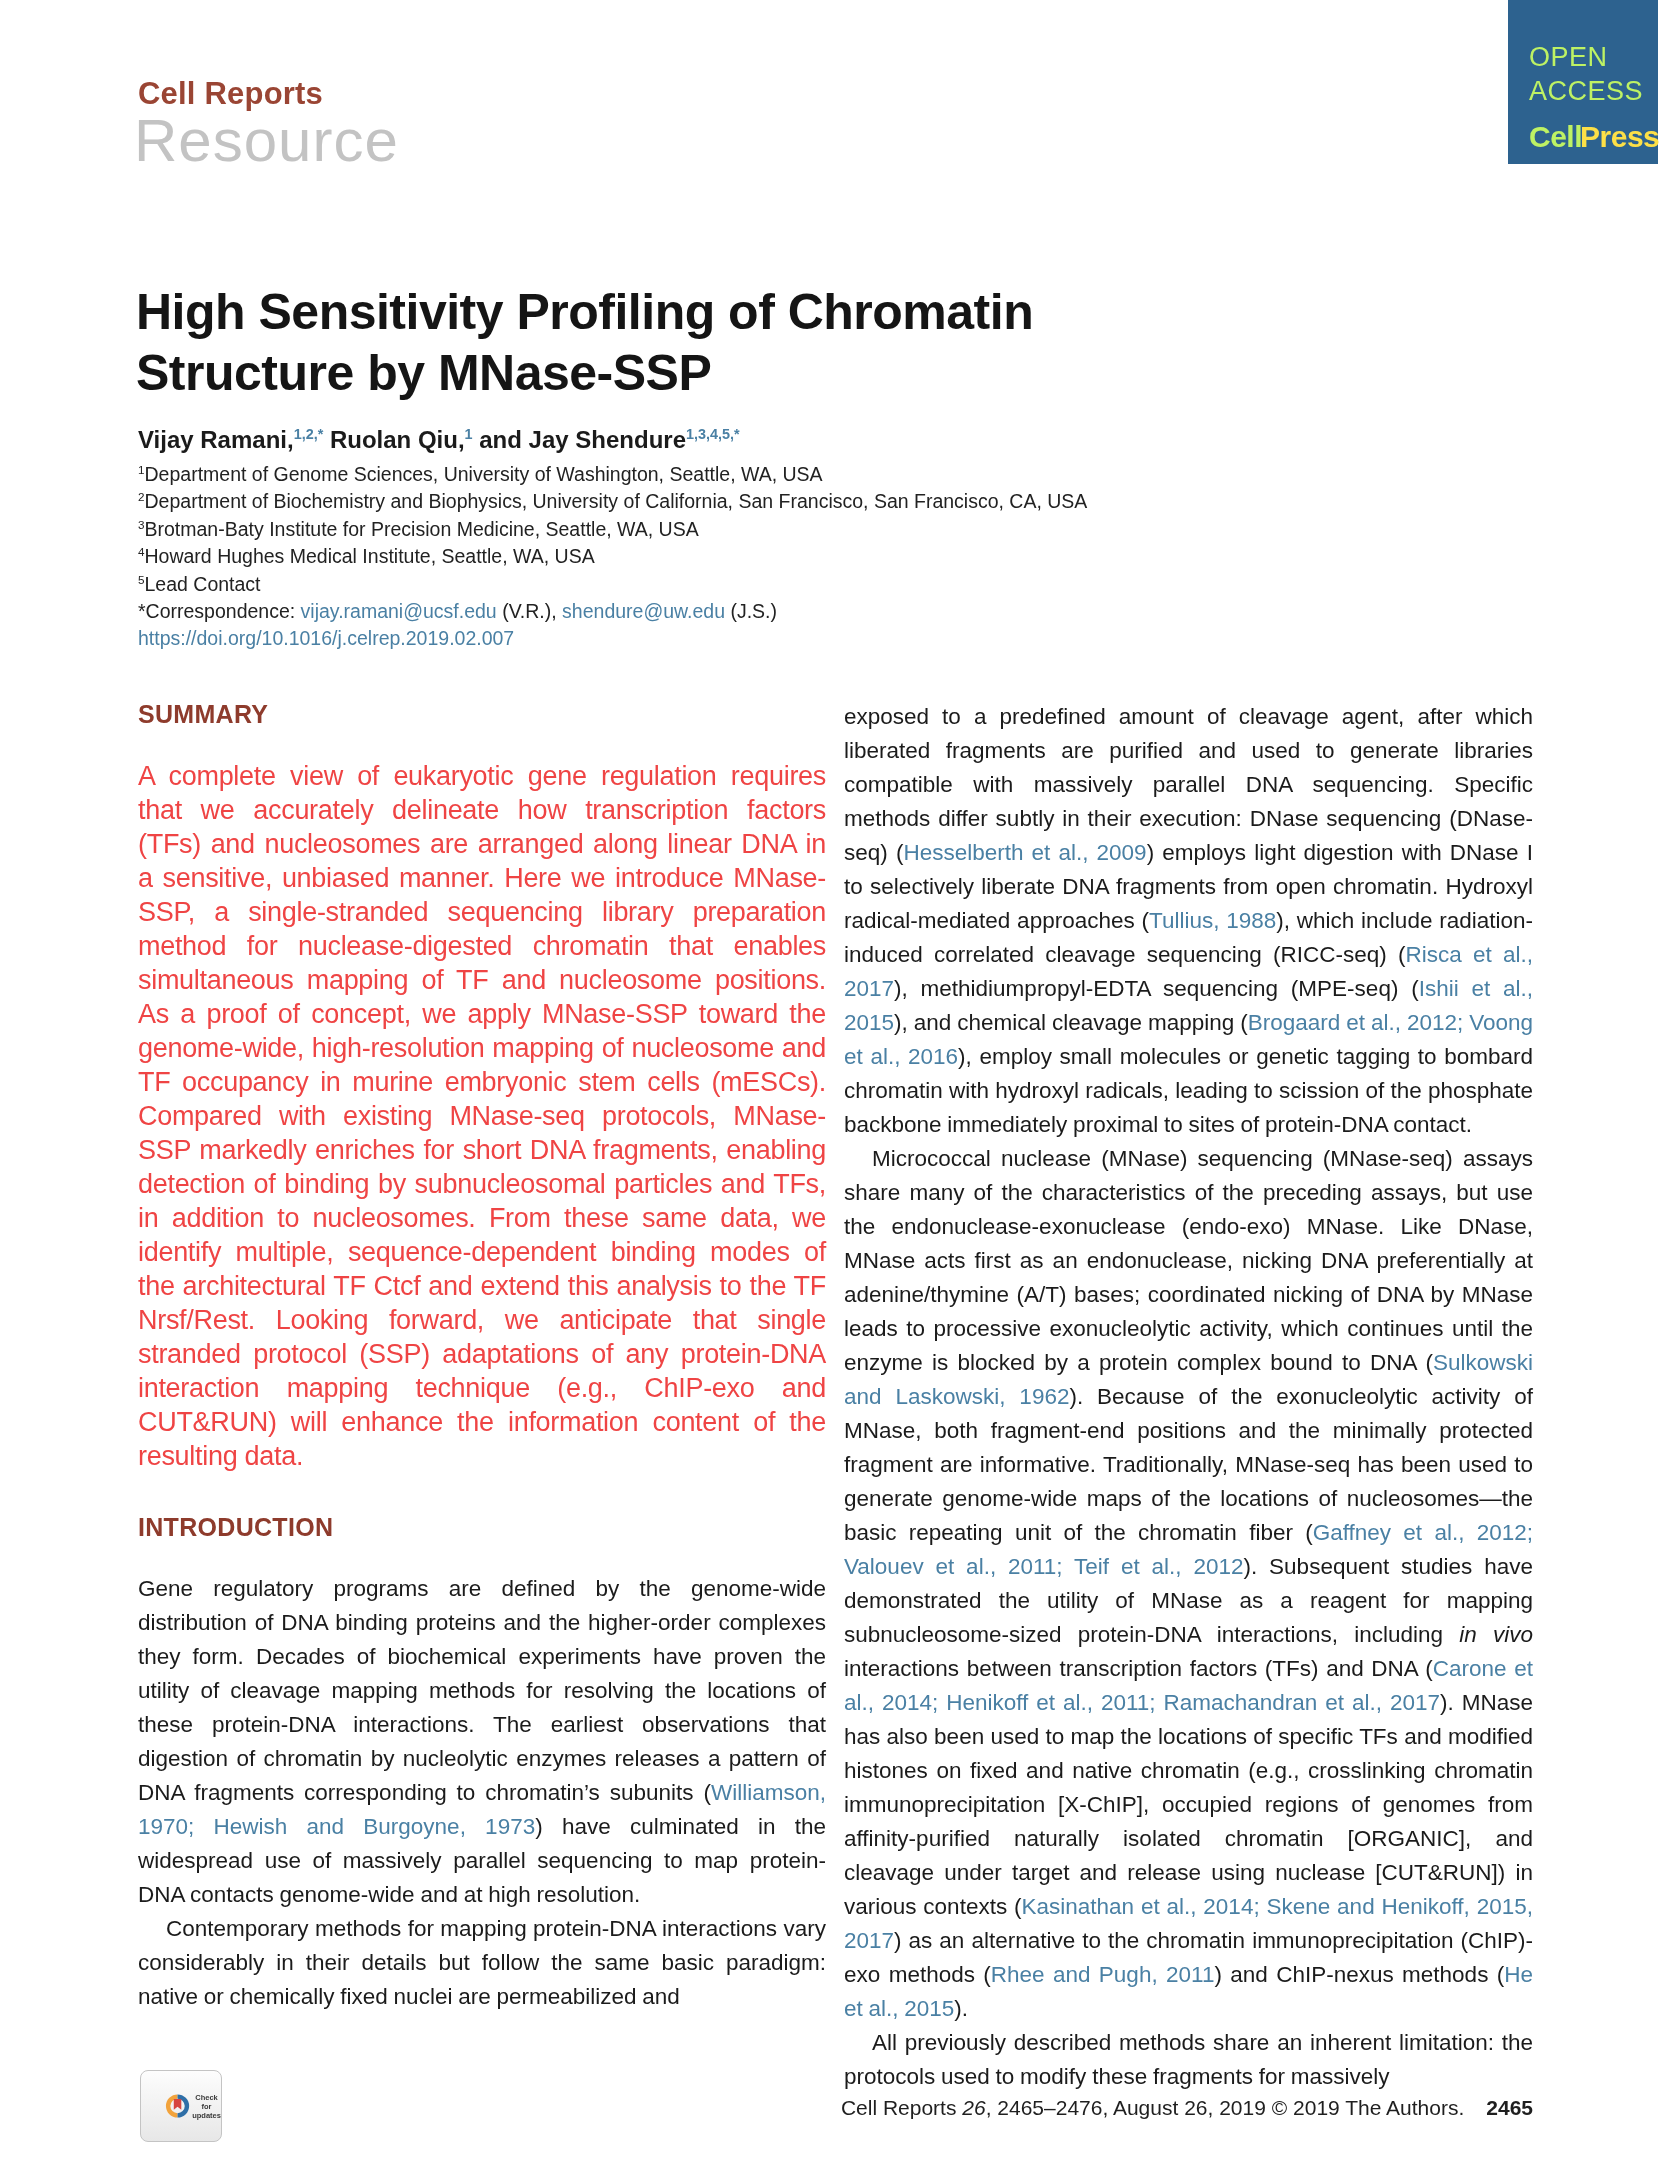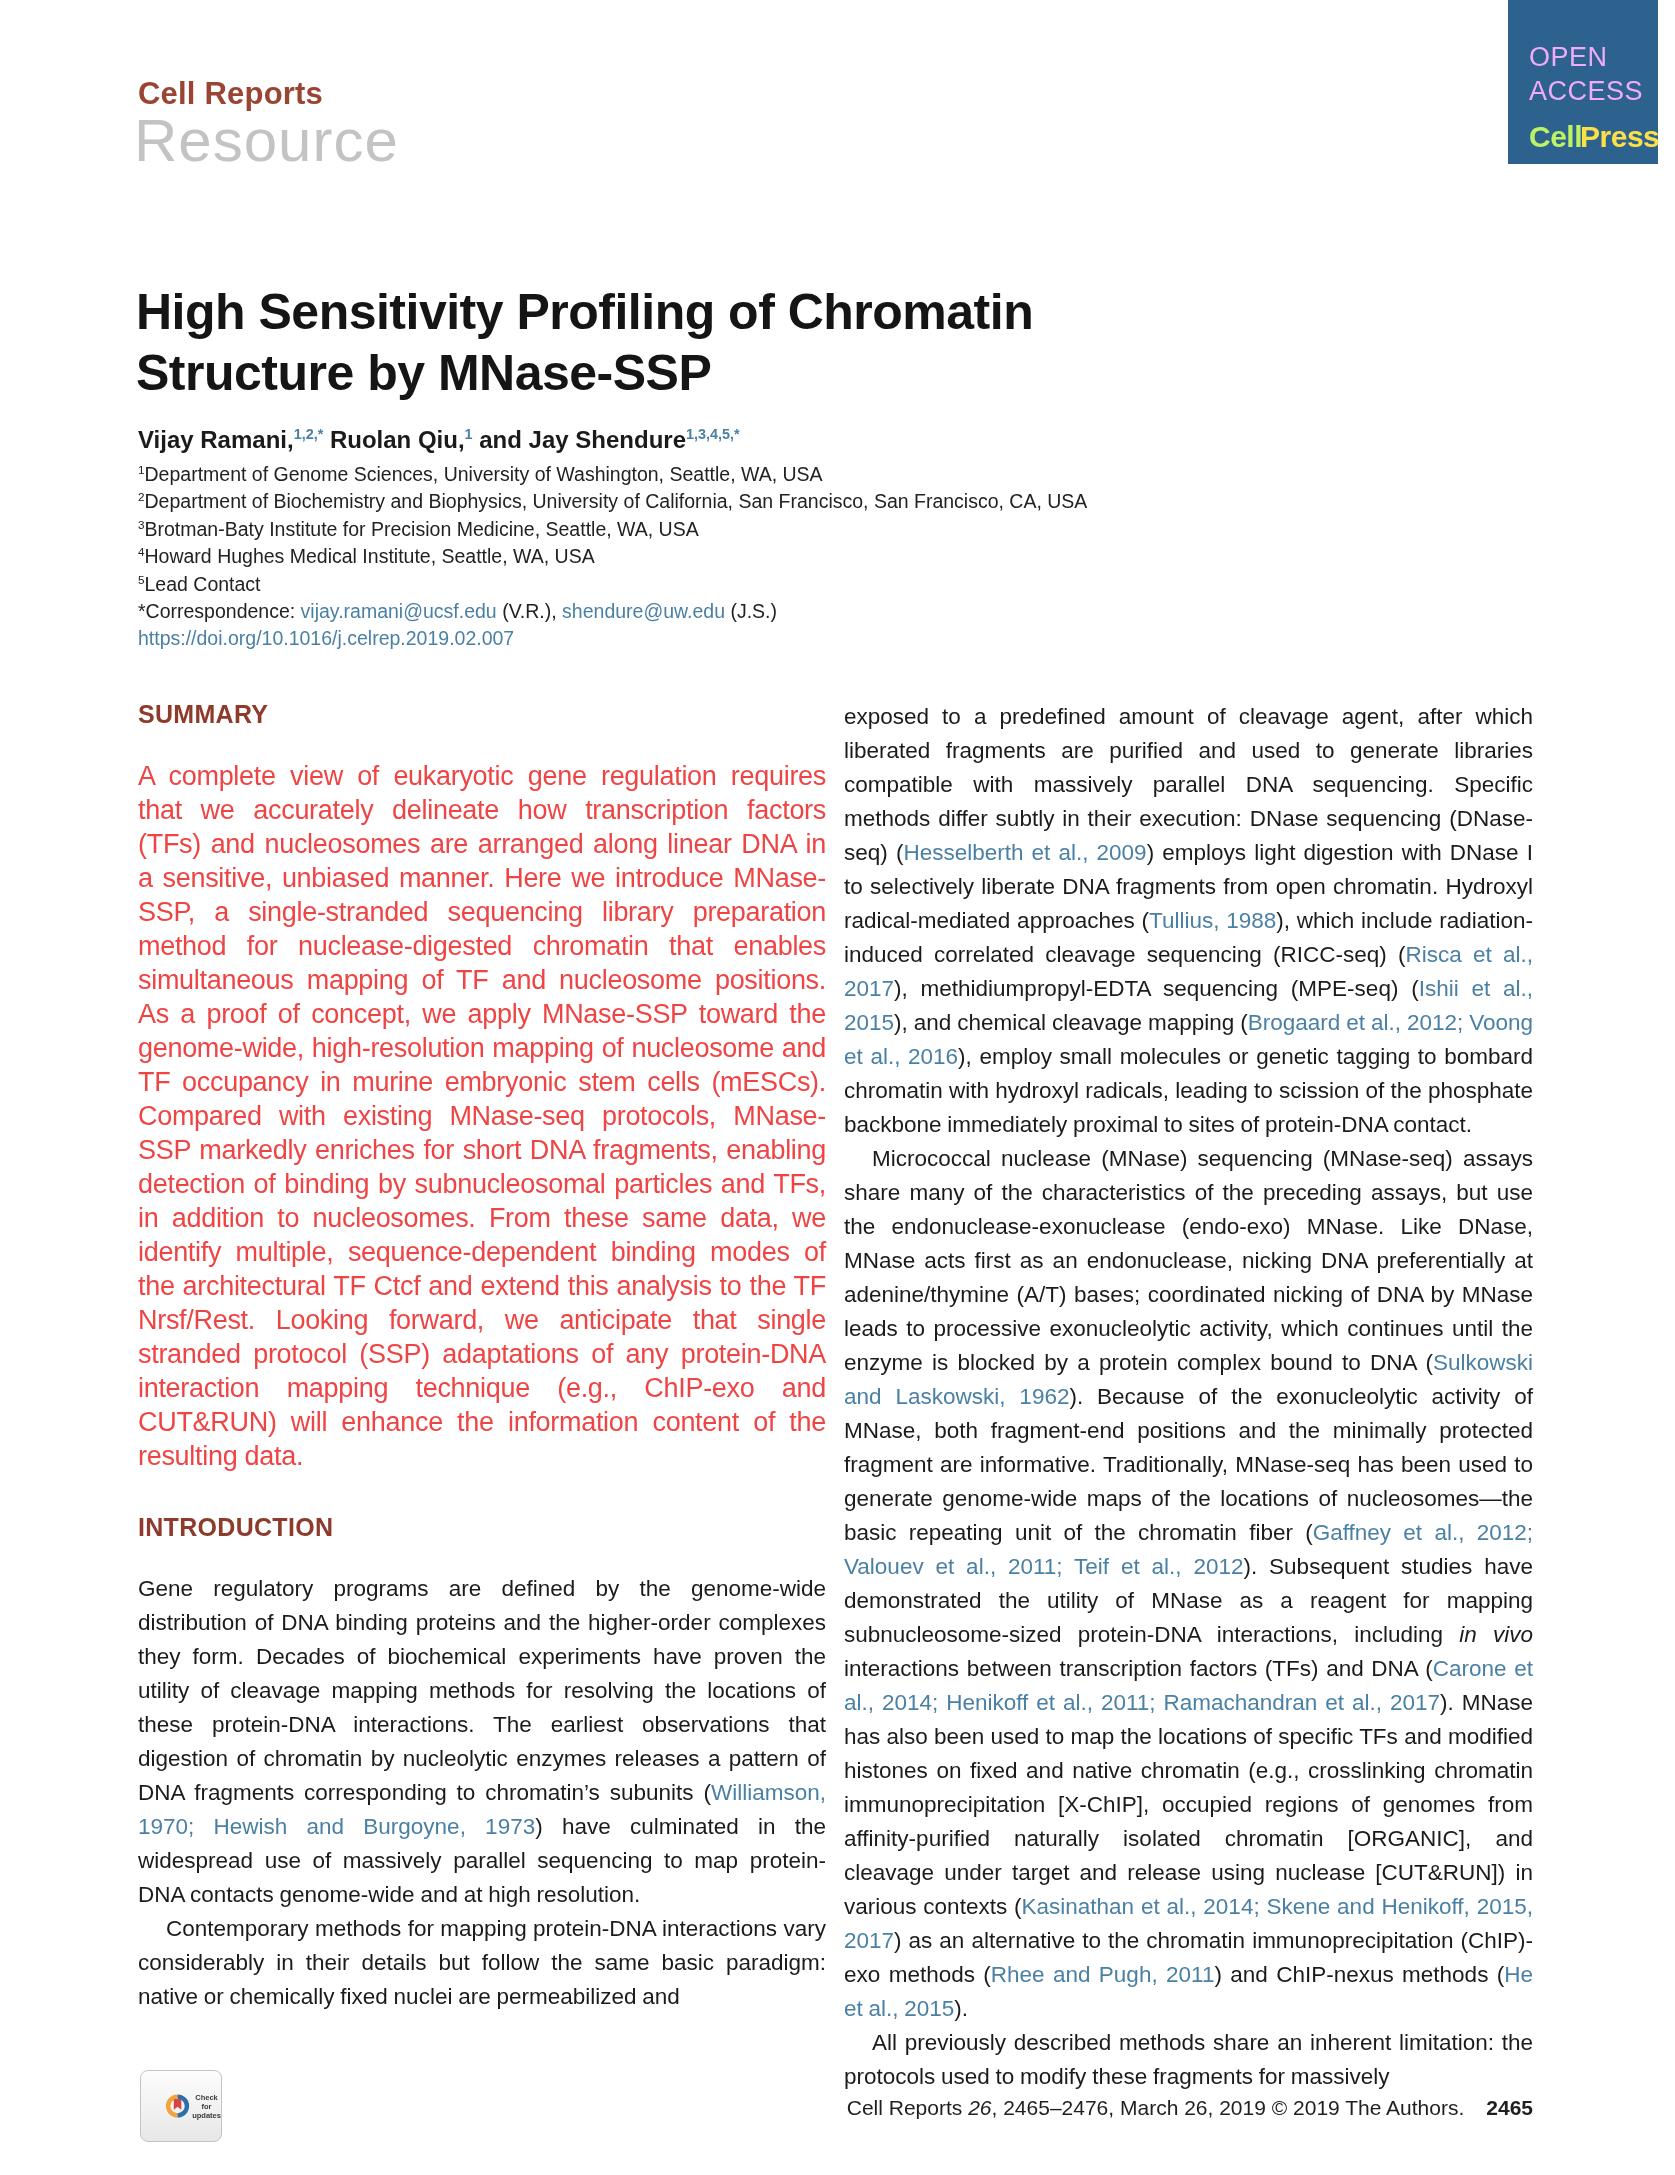--- a/index.html
+++ b/index.html
@@ -10,21 +10,21 @@
   }
   .sup{vertical-align:super;font-size:60%;line-height:0;}
   .link{color:#4a80a4;}
   .i{font-style:italic;}
   .b{font-weight:700;}
 
   .masthead-journal{position:absolute;left:138px;top:76px;font-size:31px;font-weight:600;color:#9a4534;letter-spacing:.2px;}
   .masthead-type{position:absolute;left:134px;top:106px;font-size:60px;font-weight:400;color:#c3c3c3;letter-spacing:1px;}
 
   .oa-box{position:absolute;left:1508px;top:0;width:150px;height:164px;background:#2d628f;}
-  .oa-label{position:absolute;left:21px;top:40px;color:#f0abfc;font-size:27px;line-height:34px;white-space:pre-line;letter-spacing:.5px;}
+  .oa-label{position:absolute;left:21px;top:40px;color:#bef264;font-size:27px;line-height:34px;white-space:pre-line;letter-spacing:.5px;}
   .cellpress{position:absolute;left:21px;bottom:10px;font-size:30px;font-weight:800;letter-spacing:-.5px;}
   .cellpress .cell{color:#bef264;}
   .cellpress .press{color:#fde047;margin-left:-2px;}
 
   .article-title{position:absolute;left:136px;top:282px;font-size:50px;line-height:61px;font-weight:700;color:#151515;white-space:pre-line;letter-spacing:-.5px;}
 
   .authors{position:absolute;left:138px;top:426px;font-size:24px;font-weight:600;color:#1b1b1b;}
   .affils{position:absolute;left:138px;top:461px;font-size:19.5px;line-height:27.4px;color:#222222;}
 
   .col{position:absolute;top:700px;text-align:justify;}
@@ -92,14 +92,14 @@
     <path d="M20 5 A15 15 0 1 1 20 35" stroke="#2f6fa7" stroke-width="7" fill="none"></path>
     <path d="M14 9 h12 v17 l-6 -5 -6 5 z" fill="#d64541"></path>
   </svg>
   <div class="cm-text">
     <div>Check for</div>
     <div>updates</div>
   </div>
 </div>
 
 <div class="footer">
-  <div><span>Cell Reports </span><span class="i">26</span><span>, 2465–2476, March 26, 2019 © 2019 The Authors.</span><span class="b pagenum">2465</span></div>
+  <div><span>Cell Reports </span><span class="i">26</span><span>, 2465–2476, August 26, 2019 © 2019 The Authors.</span><span class="b pagenum">2465</span></div>
 </div>
 
 </body></html>

